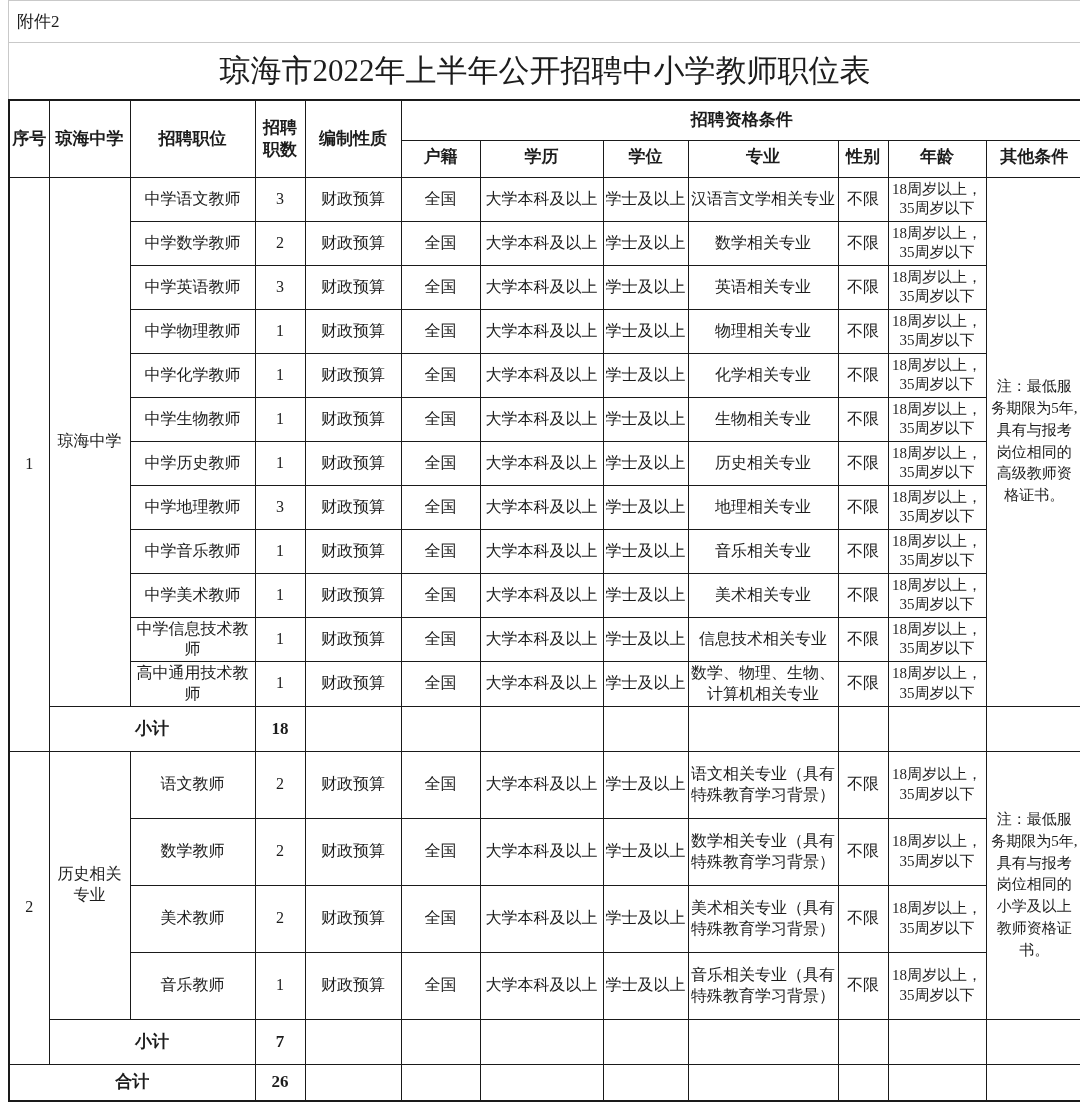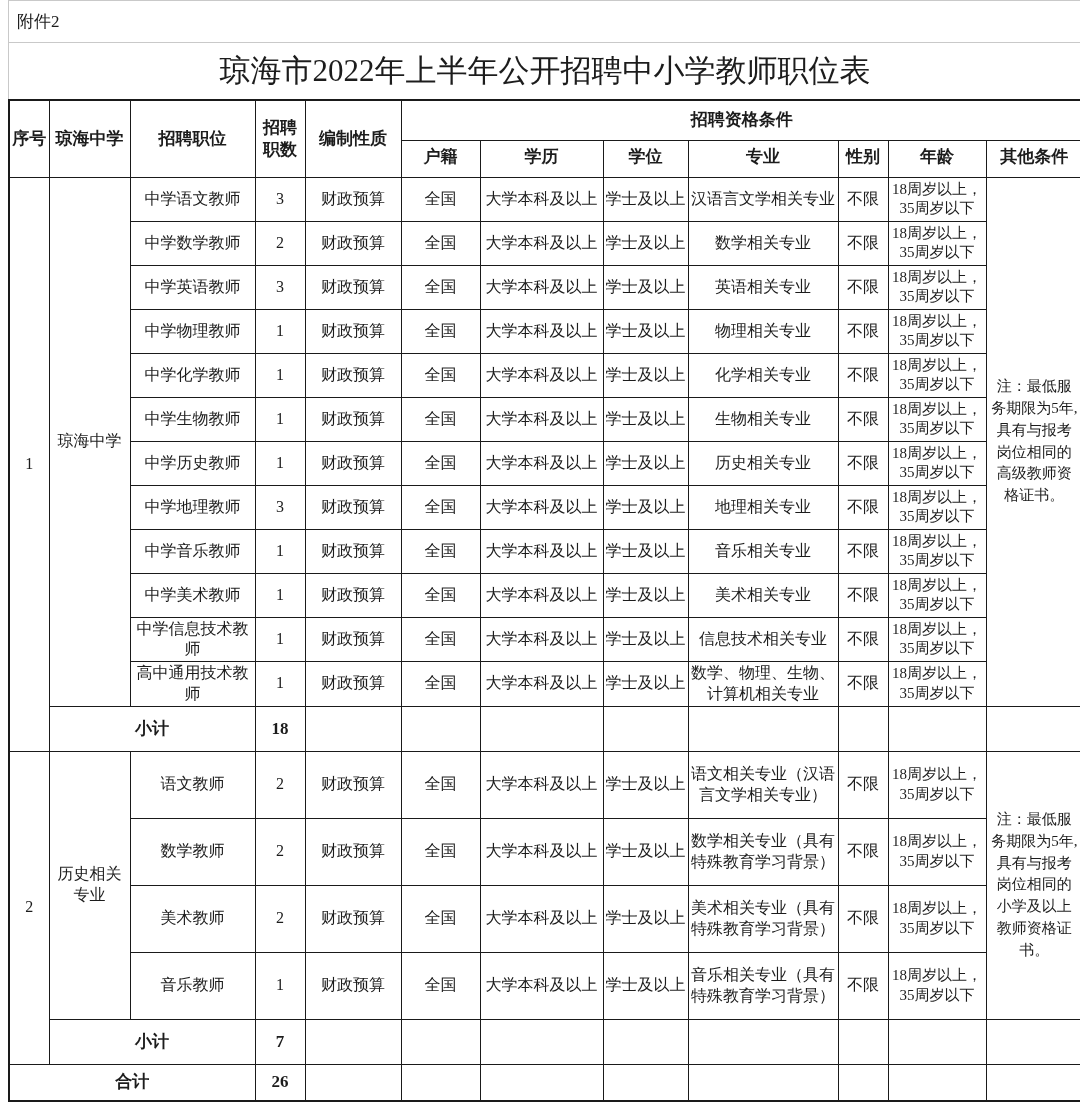--- a/index.html
+++ b/index.html
@@ -254,21 +254,21 @@
 
     <tr class="h-row2">
       <td rowspan="5">2</td>
       <td rowspan="4">历史相关专业</td>
       <td>语文教师</td>
       <td>2</td>
       <td>财政预算</td>
       <td>全国</td>
       <td>大学本科及以上</td>
       <td>学士及以上</td>
-      <td>语文相关专业（汉语言文学相关专业）</td>
+      <td>语文相关专业（具有特殊教育学习背景）</td>
       <td>不限</td>
       <td class="age">18周岁以上，35周岁以下</td>
       <td rowspan="4" class="note">注：最低服务期限为5年,具有与报考岗位相同的小学及以上教师资格证书。</td>
     </tr>
     <tr class="h-row2">
       <td>数学教师</td>
       <td>2</td>
       <td>财政预算</td>
       <td>全国</td>
       <td>大学本科及以上</td>

